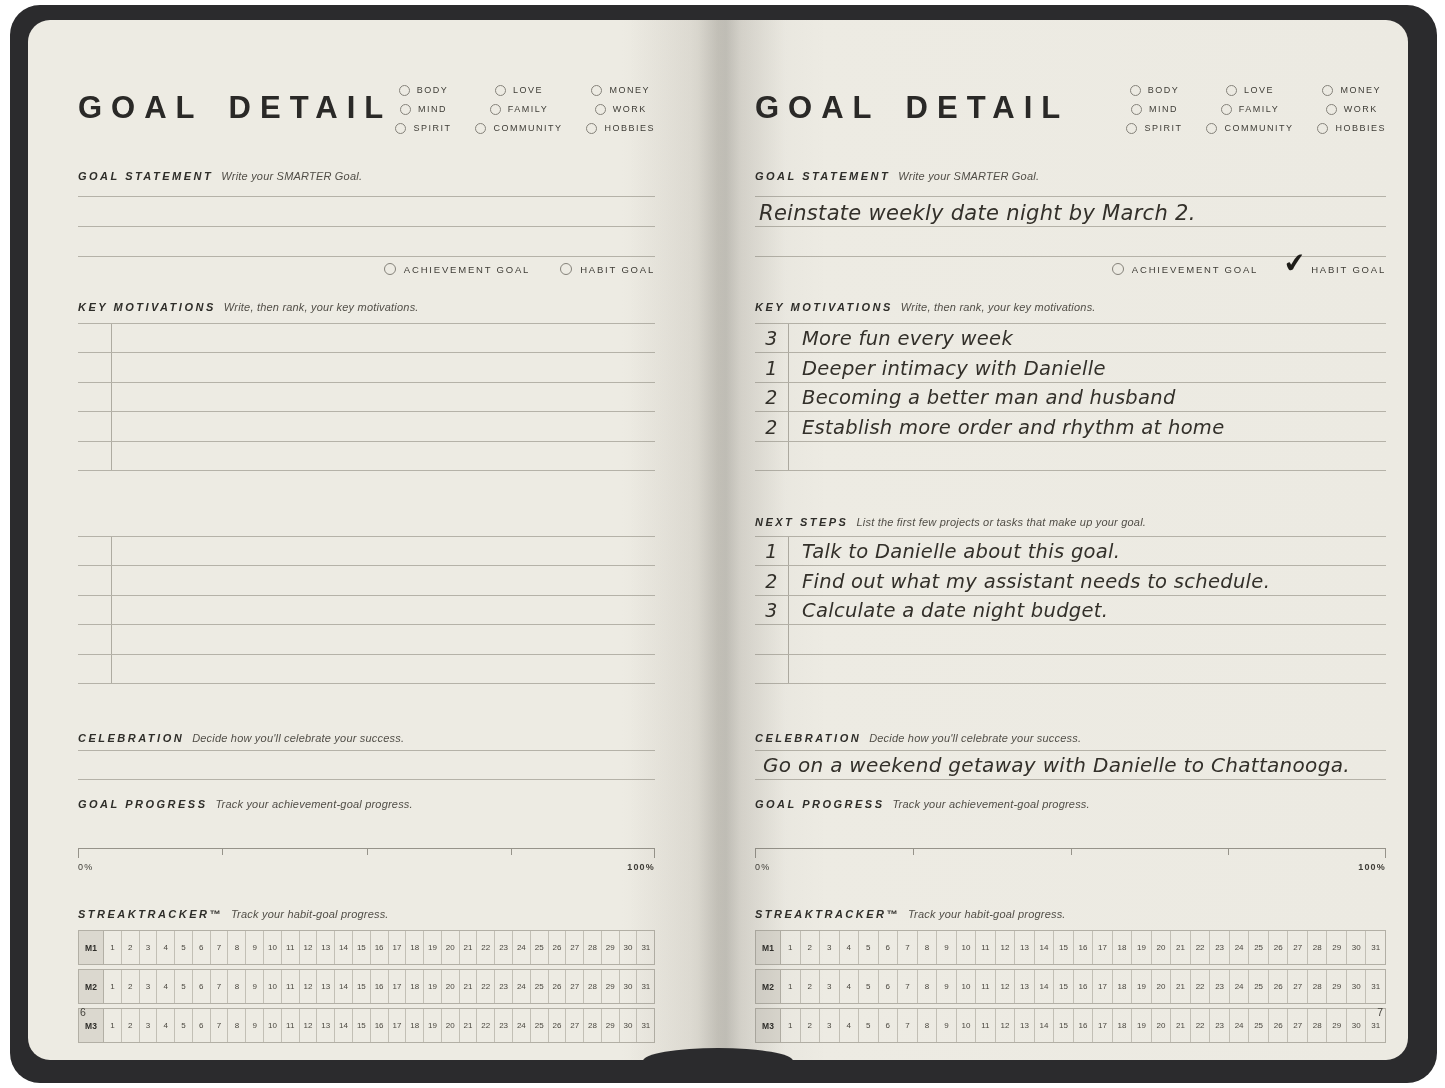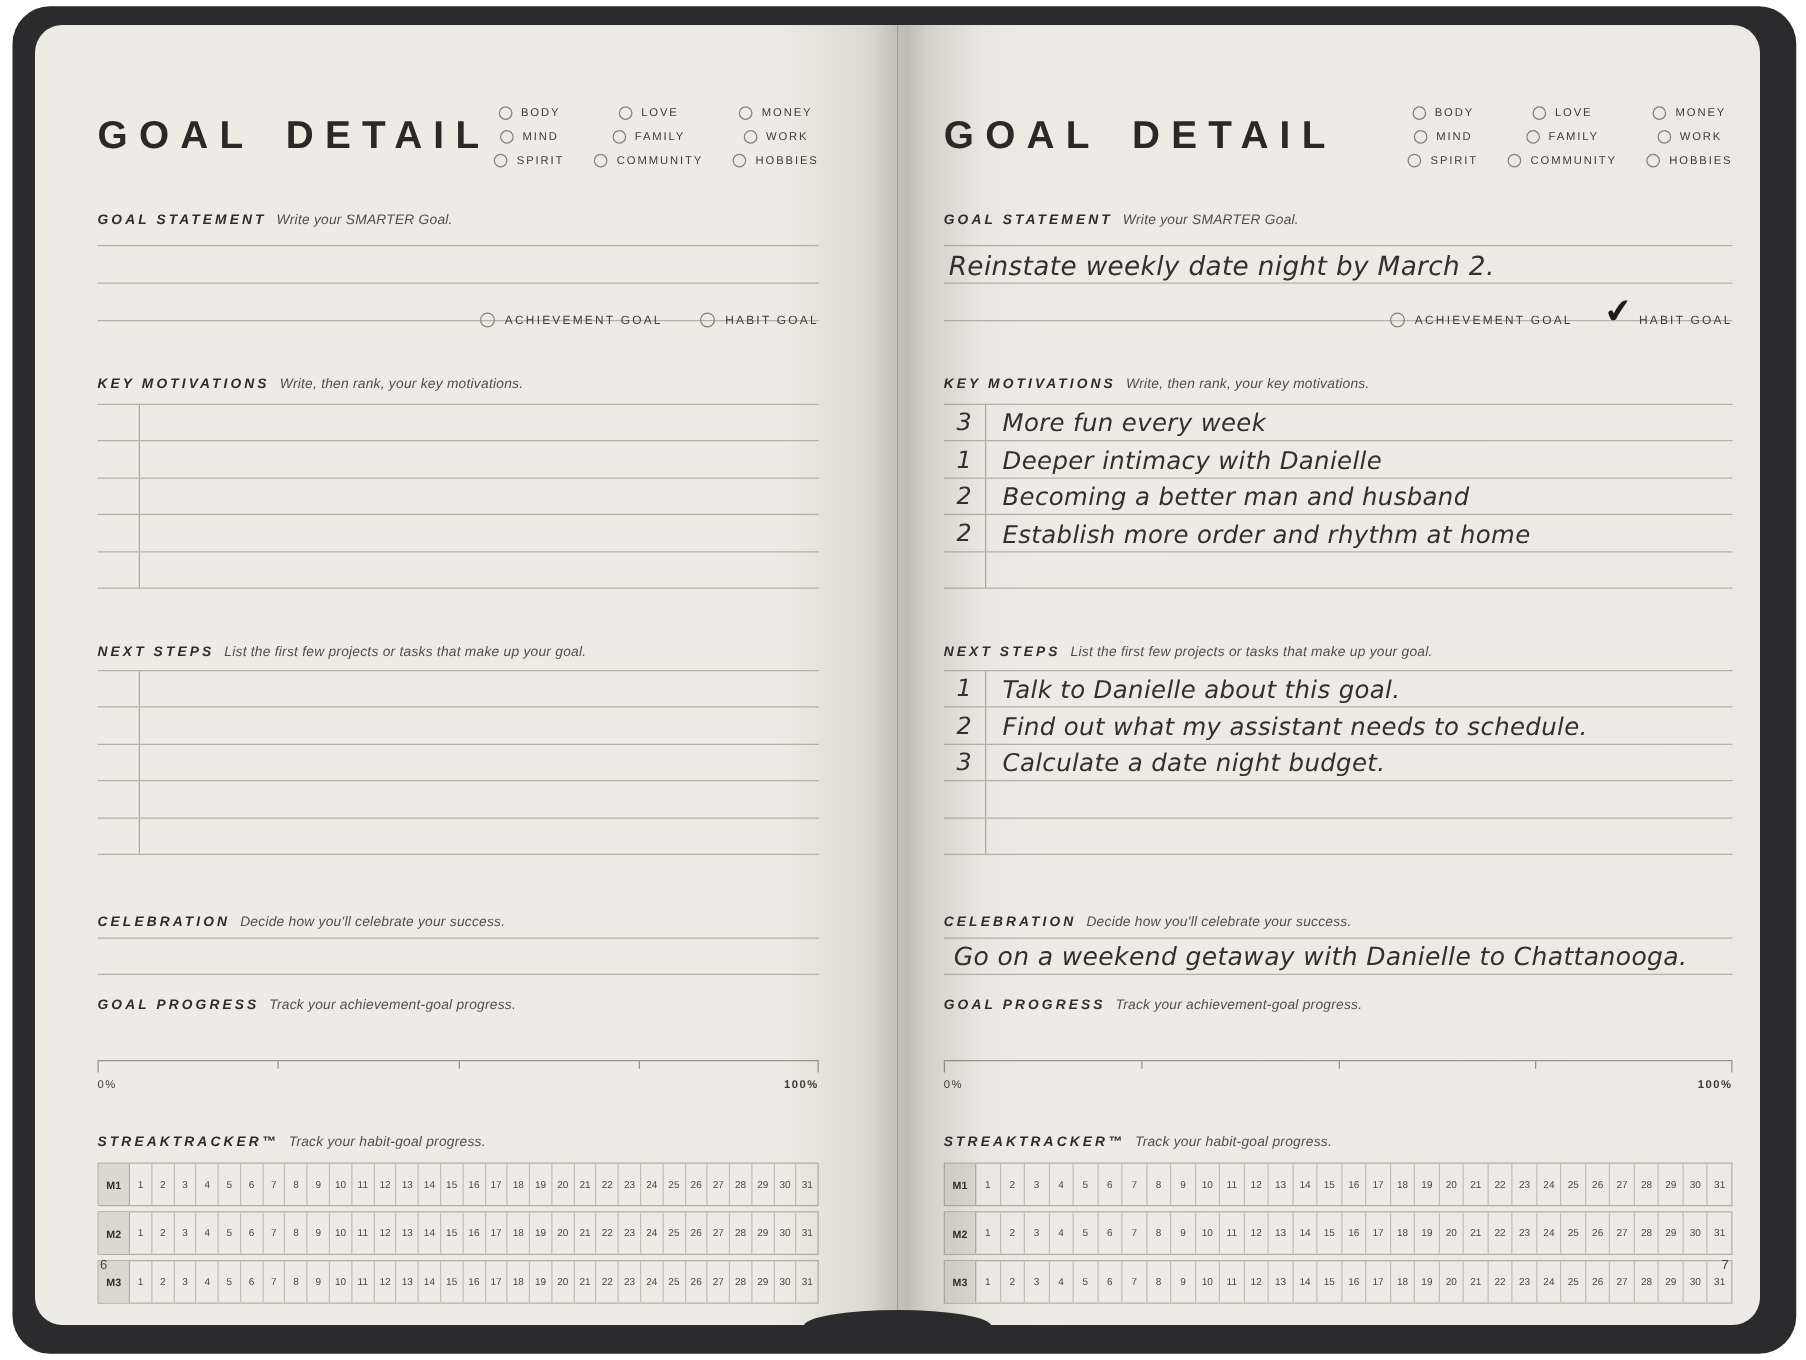--- a/index.html
+++ b/index.html
@@ -39,21 +39,21 @@
 
   .rule{position:absolute;left:0;right:0;height:1px;background:#b5b2a8;}
 
   .hw{
     font-family:"DejaVu Sans", sans-serif;font-style:italic;
     color:#33302a;letter-spacing:0.3px;white-space:nowrap;
   }
   .goal-statement-text{position:absolute;top:181px;left:4px;font-size:21px;}
   .celebration-text{position:absolute;top:733px;left:8px;font-size:20px;}
 
-  .goal-type{position:absolute;top:229px;right:0;display:flex;gap:30px;justify-content:space-between;}
+  .goal-type{position:absolute;top:242px;right:0;display:flex;gap:30px;justify-content:space-between;}
   .gt-item{display:flex;align-items:center;gap:8px;height:14px;}
   .gt-circle{width:10px;height:10px;border:1px solid #85827a;border-radius:50%;flex:none;}
   .gt-label{font-size:9.5px;letter-spacing:1.8px;color:#3e3c36;font-weight:500;}
   .check{
     width:15px;height:12px;display:flex;align-items:center;justify-content:center;
     font-size:27px;font-weight:700;color:#1e1d19;transform:rotate(-6deg) translateY(-7px);
     font-family:"DejaVu Sans", sans-serif;font-style:normal;flex:none;
   }
 
   .ranked{position:absolute;left:0;right:0;border-top:1px solid #b5b2a8;}
@@ -191,23 +191,20 @@
           <div class="ranked-row">
             <div class="rank-cell hw"></div>
             <div class="row-text hw"></div>
           </div>
           <div class="ranked-row">
             <div class="rank-cell hw"></div>
             <div class="row-text hw"></div>
           </div>
         </div>
 
-      <div class="sec s-ns">
-        <span class="sec-label">NEXT STEPS</span><span class="sec-hint">List the first few projects or tasks that make up your goal.</span>
-      </div>
       <div class="ranked nextsteps">
           <div class="ranked-row">
             <div class="rank-cell hw"></div>
             <div class="row-text hw"></div>
           </div>
           <div class="ranked-row">
             <div class="rank-cell hw"></div>
             <div class="row-text hw"></div>
           </div>
           <div class="ranked-row">

